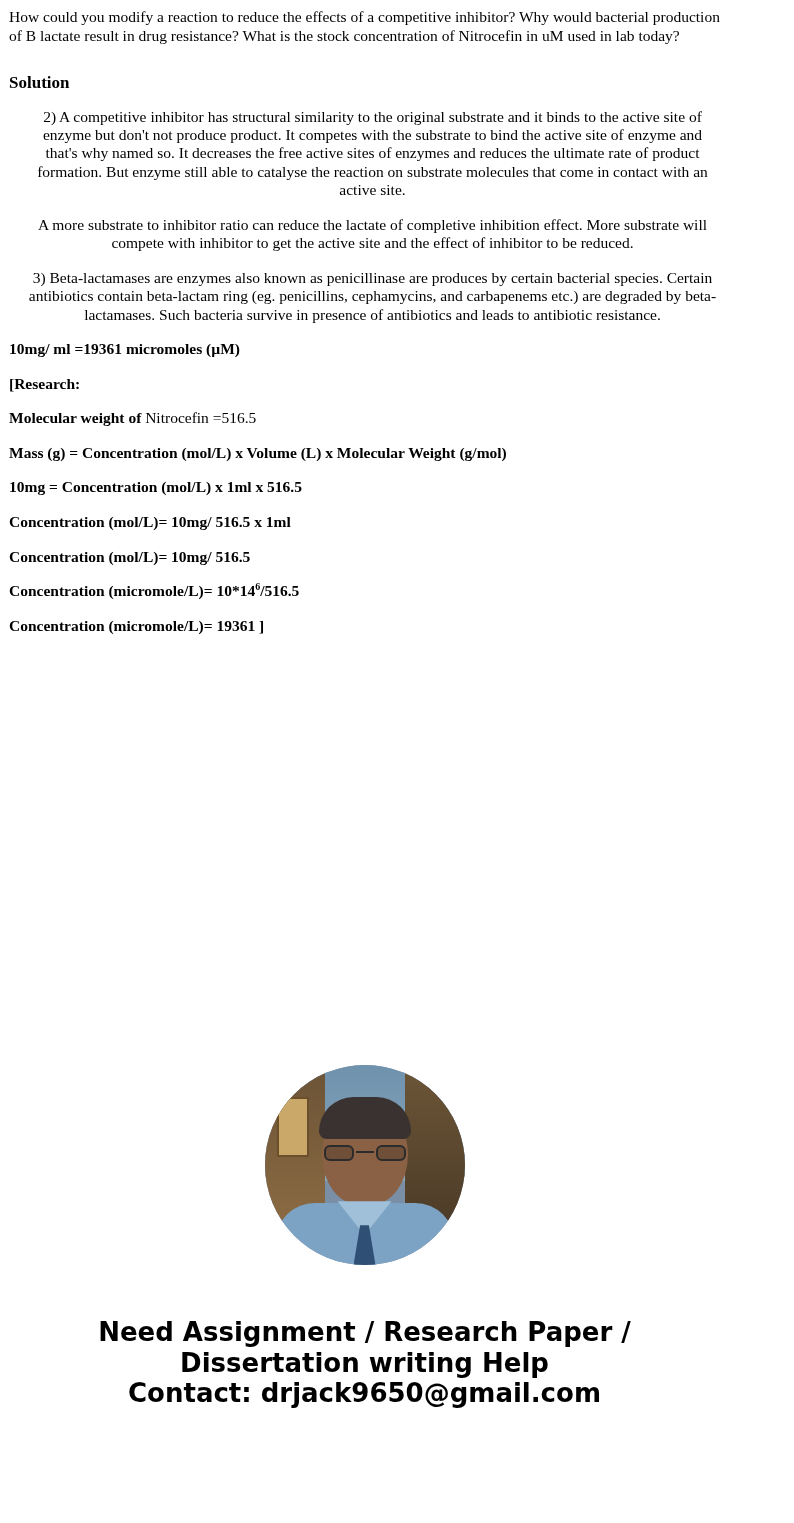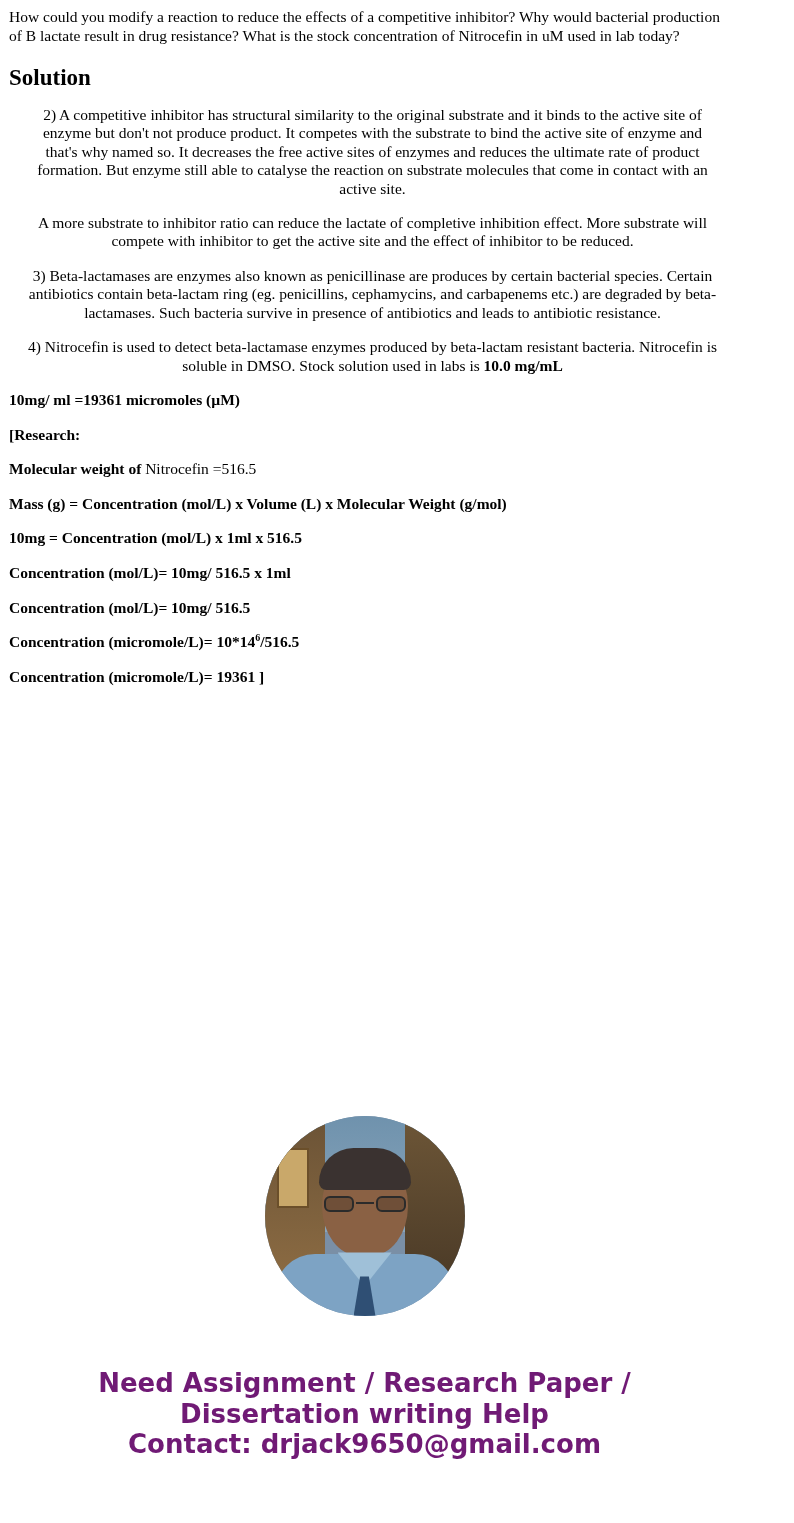--- a/index.html
+++ b/index.html
@@ -19,23 +19,23 @@
     position: relative;
     box-sizing: border-box;
     padding: 8px 10px 0 9px;
   }
   .question {
     font-size: 15.5px;
     line-height: 1.2;
     margin: 0 0 4px 0;
   }
   h2.solution-heading {
-    font-size: 23px;
-    font-weight: bold;
-    margin: 19px 0 14px 0;
+    font-size: 17px;
+    font-weight: bold;
+    margin: 28px 0 14px 0;
     line-height: 1.2;
   }
   p.para {
     font-size: 15.5px;
     line-height: 1.19;
     margin: 0 0 16px 16px;
     text-align: center;
   }
   .bold {
     font-weight: bold;
@@ -165,42 +165,41 @@
     background: #2f4f74;
     clip-path: polygon(30% 0, 70% 0, 100% 100%, 0 100%);
   }
   .footer {
     margin-top: 52px;
     text-align: center;
     font-family: "DejaVu Sans", sans-serif;
     font-weight: bold;
     font-size: 26px;
     line-height: 1.17;
-    color: #701a75;
+    color: #000000;
   }
   .footer .line3 {
     display: block;
   }
 </style>
 </head>
 <body>
 
 <div class="page">
 
   <p class="question">How could you modify a reaction to reduce the effects of a competitive inhibitor? Why would bacterial production of B lactate result in drug resistance? What is the stock concentration of Nitrocefin in uM used in lab today?</p>
 
   <h2 class="solution-heading">Solution</h2>
 
   <p class="para">2) A competitive inhibitor has structural similarity to the original substrate and it binds to the active site of enzyme but don't not produce product. It competes with the substrate to bind the active site of enzyme and that's why named so. It decreases the free active sites of enzymes and reduces the ultimate rate of product formation. But enzyme still able to catalyse the reaction on substrate molecules that come in contact with an active site.</p>
 
   <p class="para">A more substrate to inhibitor ratio can reduce the lactate of completive inhibition effect. More substrate will compete with inhibitor to get the active site and the effect of inhibitor to be reduced.</p>
 
   <p class="para">3) Beta-lactamases are enzymes also known as penicillinase are produces by certain bacterial species. Certain antibiotics contain beta-lactam ring (eg. penicillins, cephamycins, and carbapenems etc.) are degraded by beta-lactamases. Such bacteria survive in presence of antibiotics and leads to antibiotic resistance.</p>
 
-  <p class="para"><span>4) Nitrocefin is used to detect beta-lactamase enzymes produced by beta-lactam resistant bacteria. Nitrocefin is soluble in DMSO. Stock solution used in labs is </span><span class="bold">10.0 mg/mL</span></p>
 
   <p class="calc">10mg/ ml =19361 micromoles (µM)</p>
 
   <p class="calc">[Research:</p>
 
   <p class="calc normalpart"><span>Molecular weight of </span><span class="normal">Nitrocefin =516.5</span></p>
 
   <p class="calc">Mass (g) = Concentration (mol/L) x Volume (L) x Molecular Weight (g/mol)</p>
   <p class="calc">10mg = Concentration (mol/L) x 1ml x 516.5</p>
   <p class="calc">Concentration (mol/L)= 10mg/ 516.5 x 1ml</p>

